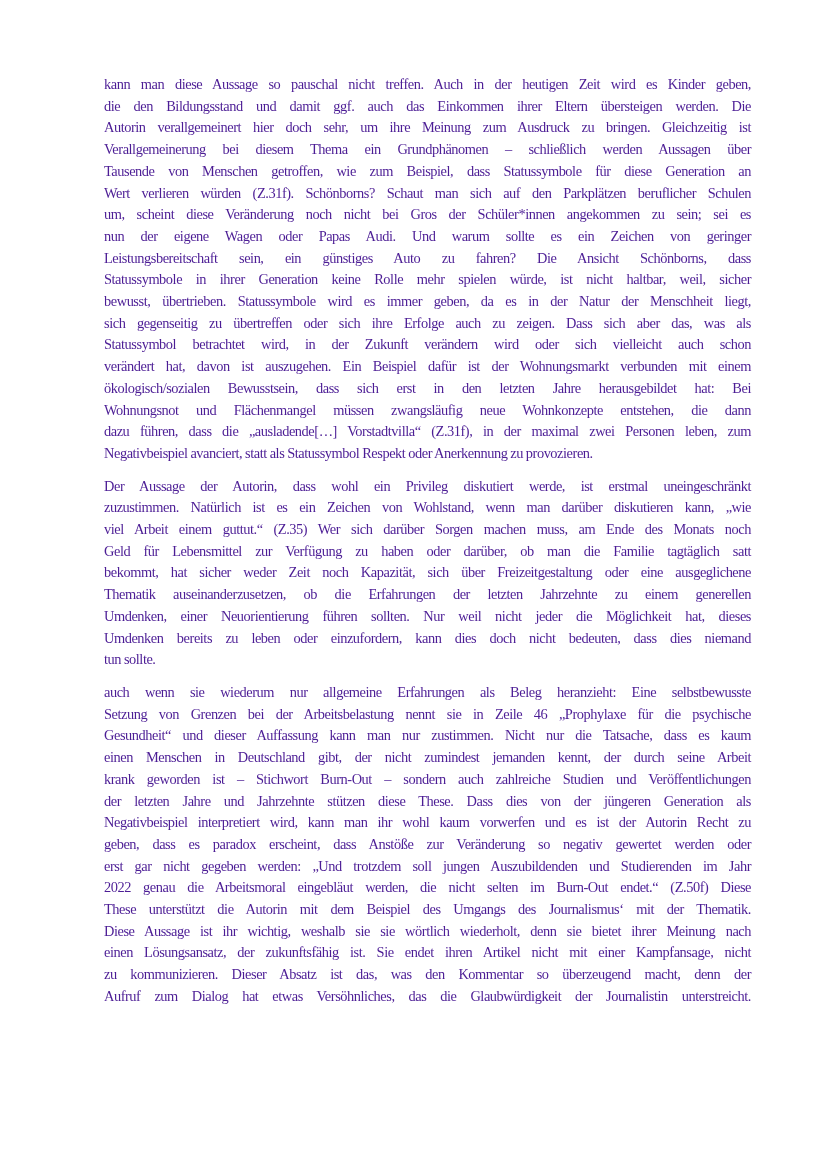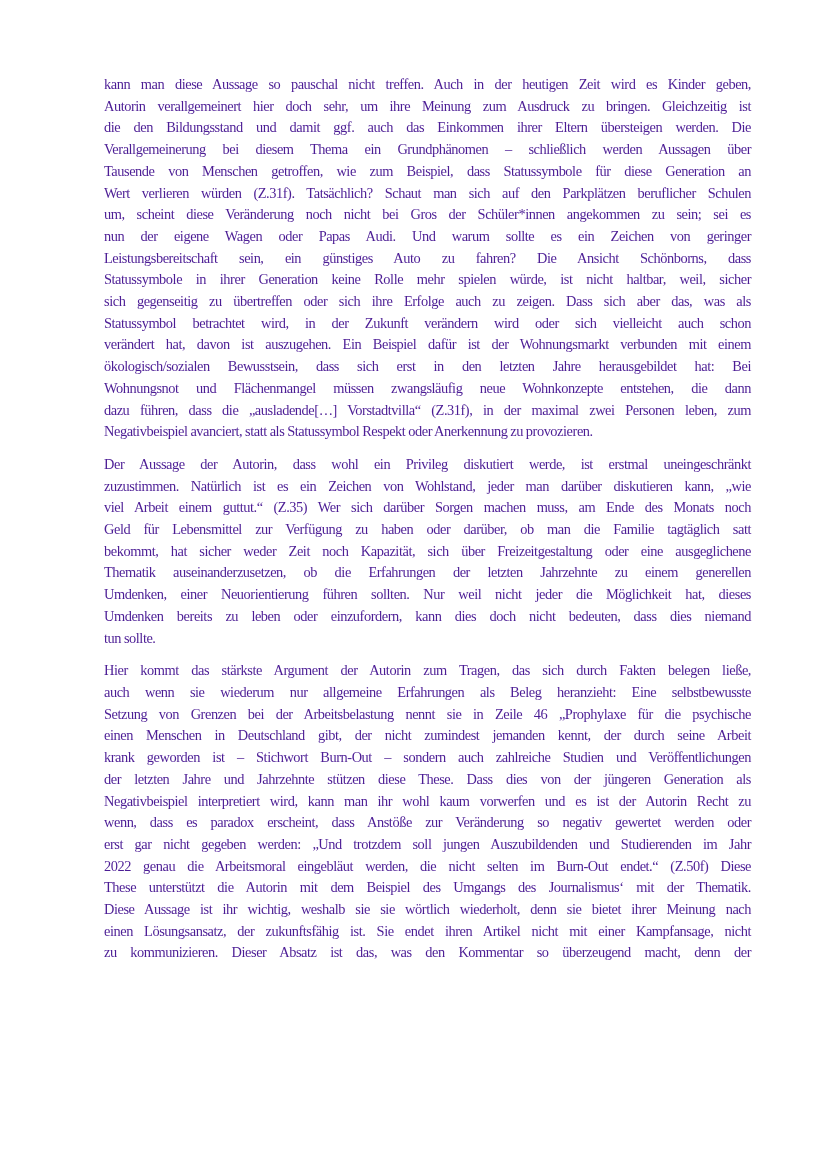--- a/index.html
+++ b/index.html
@@ -41,59 +41,61 @@
     .line.last {
       text-align-last: left;
     }
   </style>
 </head>
 <body>
 
 <div class="page">
   <p class="para">
     <span class="line">kann man diese Aussage so pauschal nicht treffen. Auch in der heutigen Zeit wird es Kinder geben,</span>
+    <span class="line">die den Bildungsstand und damit ggf. auch das Einkommen ihrer Eltern übersteigen werden. Die</span>
     <span class="line">Autorin verallgemeinert hier doch sehr, um ihre Meinung zum Ausdruck zu bringen. Gleichzeitig ist</span>
-    <span class="line">die den Bildungsstand und damit ggf. auch das Einkommen ihrer Eltern übersteigen werden. Die</span>
     <span class="line">Verallgemeinerung bei diesem Thema ein Grundphänomen – schließlich werden Aussagen über</span>
     <span class="line">Tausende von Menschen getroffen, wie zum Beispiel, dass Statussymbole für diese Generation an</span>
-    <span class="line">Wert verlieren würden (Z.31f). Tatsächlich? Schaut man sich auf den Parkplätzen beruflicher Schulen</span>
+    <span class="line">Wert verlieren würden (Z.31f). Schönborns? Schaut man sich auf den Parkplätzen beruflicher Schulen</span>
     <span class="line">um, scheint diese Veränderung noch nicht bei Gros der Schüler*innen angekommen zu sein; sei es</span>
     <span class="line">nun der eigene Wagen oder Papas Audi. Und warum sollte es ein Zeichen von geringer</span>
     <span class="line">Leistungsbereitschaft sein, ein günstiges Auto zu fahren? Die Ansicht Schönborns, dass</span>
     <span class="line">Statussymbole in ihrer Generation keine Rolle mehr spielen würde, ist nicht haltbar, weil, sicher</span>
+    <span class="line">bewusst, übertrieben. Statussymbole wird es immer geben, da es in der Natur der Menschheit liegt,</span>
     <span class="line">sich gegenseitig zu übertreffen oder sich ihre Erfolge auch zu zeigen. Dass sich aber das, was als</span>
     <span class="line">Statussymbol betrachtet wird, in der Zukunft verändern wird oder sich vielleicht auch schon</span>
     <span class="line">verändert hat, davon ist auszugehen. Ein Beispiel dafür ist der Wohnungsmarkt verbunden mit einem</span>
     <span class="line">ökologisch/sozialen Bewusstsein, dass sich erst in den letzten Jahre herausgebildet hat: Bei</span>
     <span class="line">Wohnungsnot und Flächenmangel müssen zwangsläufig neue Wohnkonzepte entstehen, die dann</span>
     <span class="line">dazu führen, dass die „ausladende[…] Vorstadtvilla“ (Z.31f), in der maximal zwei Personen leben, zum</span>
     <span class="line last">Negativbeispiel avanciert, statt als Statussymbol Respekt oder Anerkennung zu provozieren.</span>
   </p>
 
   <p class="para">
     <span class="line">Der Aussage der Autorin, dass wohl ein Privileg diskutiert werde, ist erstmal uneingeschränkt</span>
-    <span class="line">zuzustimmen. Natürlich ist es ein Zeichen von Wohlstand, jeder man darüber diskutieren kann, „wie</span>
+    <span class="line">zuzustimmen. Natürlich ist es ein Zeichen von Wohlstand, wenn man darüber diskutieren kann, „wie</span>
     <span class="line">viel Arbeit einem guttut.“ (Z.35) Wer sich darüber Sorgen machen muss, am Ende des Monats noch</span>
     <span class="line">Geld für Lebensmittel zur Verfügung zu haben oder darüber, ob man die Familie tagtäglich satt</span>
     <span class="line">bekommt, hat sicher weder Zeit noch Kapazität, sich über Freizeitgestaltung oder eine ausgeglichene</span>
     <span class="line">Thematik auseinanderzusetzen, ob die Erfahrungen der letzten Jahrzehnte zu einem generellen</span>
     <span class="line">Umdenken, einer Neuorientierung führen sollten. Nur weil nicht jeder die Möglichkeit hat, dieses</span>
     <span class="line">Umdenken bereits zu leben oder einzufordern, kann dies doch nicht bedeuten, dass dies niemand</span>
     <span class="line last">tun sollte.</span>
   </p>
 
   <p class="para">
-    <span class="line">Hier kommt das stärkste Argument der Autorin zum Tragen, das sich durch Fakten belegen ließe,</span>
     <span class="line">auch wenn sie wiederum nur allgemeine Erfahrungen als Beleg heranzieht: Eine selbstbewusste</span>
     <span class="line">Setzung von Grenzen bei der Arbeitsbelastung nennt sie in Zeile 46 „Prophylaxe für die psychische</span>
+    <span class="line">Gesundheit“ und dieser Auffassung kann man nur zustimmen. Nicht nur die Tatsache, dass es kaum</span>
     <span class="line">einen Menschen in Deutschland gibt, der nicht zumindest jemanden kennt, der durch seine Arbeit</span>
     <span class="line">krank geworden ist – Stichwort Burn-Out – sondern auch zahlreiche Studien und Veröffentlichungen</span>
     <span class="line">der letzten Jahre und Jahrzehnte stützen diese These. Dass dies von der jüngeren Generation als</span>
     <span class="line">Negativbeispiel interpretiert wird, kann man ihr wohl kaum vorwerfen und es ist der Autorin Recht zu</span>
-    <span class="line">wenn, dass es paradox erscheint, dass Anstöße zur Veränderung so negativ gewertet werden oder</span>
+    <span class="line">geben, dass es paradox erscheint, dass Anstöße zur Veränderung so negativ gewertet werden oder</span>
     <span class="line">erst gar nicht gegeben werden: „Und trotzdem soll jungen Auszubildenden und Studierenden im Jahr</span>
     <span class="line">2022 genau die Arbeitsmoral eingebläut werden, die nicht selten im Burn-Out endet.“ (Z.50f) Diese</span>
     <span class="line">These unterstützt die Autorin mit dem Beispiel des Umgangs des Journalismus‘ mit der Thematik.</span>
     <span class="line">Diese Aussage ist ihr wichtig, weshalb sie sie wörtlich wiederholt, denn sie bietet ihrer Meinung nach</span>
     <span class="line">einen Lösungsansatz, der zukunftsfähig ist. Sie endet ihren Artikel nicht mit einer Kampfansage, nicht</span>
     <span class="line">zu kommunizieren. Dieser Absatz ist das, was den Kommentar so überzeugend macht, denn der</span>
+    <span class="line">Aufruf zum Dialog hat etwas Versöhnliches, das die Glaubwürdigkeit der Journalistin unterstreicht.</span>
   </p>
 </div>
 
 </body></html>

